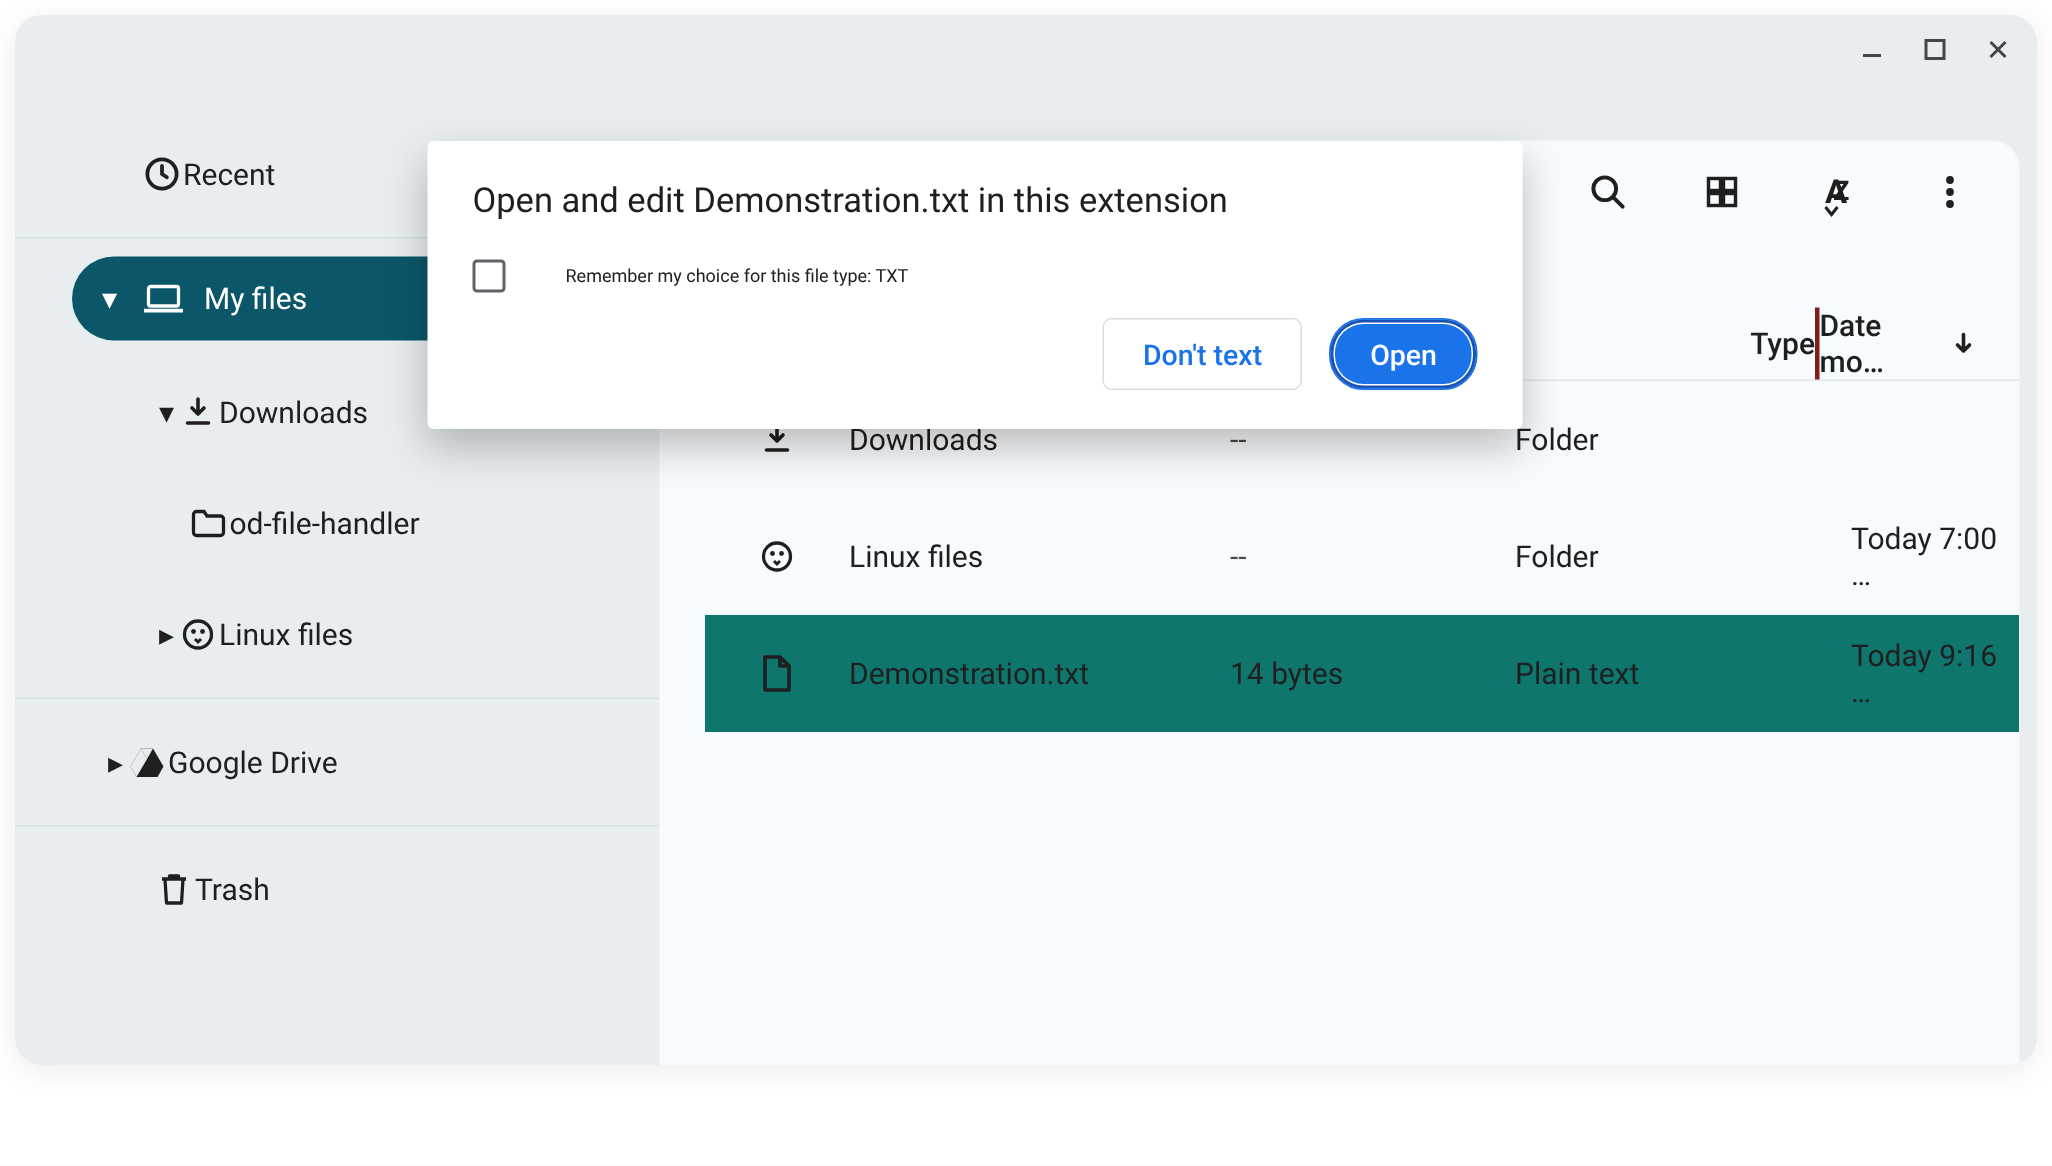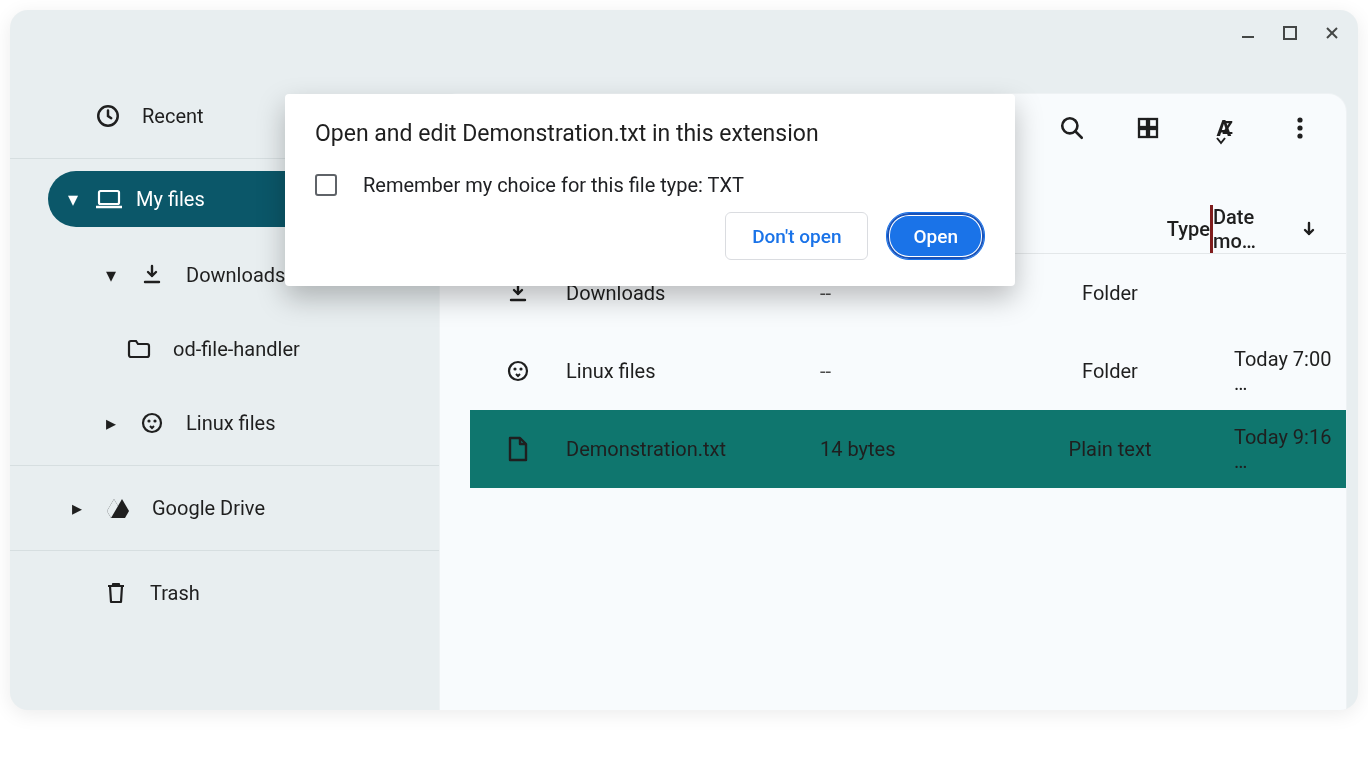--- a/index.html
+++ b/index.html
@@ -39,21 +39,20 @@
     padding:30px 0 0 0;
     font-size:20px;
     color:#1f1f1f;
     border-right:0;
   }
   .sb-row {
     display:flex;
     align-items:center;
     height:60px;
     padding-left:40px;
-    gap:20px;
     cursor:default;
   }
   .sb-row .chev { width:14px; display:flex; justify-content:center; }
   .sb-row .iconwrap { width:28px; display:flex; justify-content:center; align-items:center;}
   .sb-pill {
     margin:0 12px 0 38px;
     height:56px;
     background:#0b5769;
     border-radius:28px;
     display:flex;
@@ -111,37 +110,37 @@
     height:78px;
     align-items:center;
     font-size:20px;
     color:#1f1f1f;
     border-bottom:1px solid transparent;
   }
   .row.selected { background:#0f766e; }
   .row .icon-cell { width:96px; display:flex; justify-content:center;}
   .row .name-cell { flex:0 0 254px;}
   .row .size-cell { flex:0 0 190px; }
-  .row .type-cell { flex:0 0 200px;text-align:center; }
+  .row .type-cell { flex:0 0 200px; }
   .row .date-cell { flex:1; padding-left:24px;}
   .dim { color:#4a4a4a; font-size:20px;}
   .modal {
     position:absolute;
     left:275px; top:84px;
     width:730px; height:192px;
     background:#fff;
     border-radius:4px;
     box-shadow:0 12px 28px rgba(0,0,0,0.25);
     padding:26px 30px 0 30px;
   }
   .modal-title { font-size:23px; font-weight:400; color:#1f1f1f;}
   .modal-check {
-    display:flex; align-items:center; gap:26px;
+    display:flex; align-items:center; gap:40px;
     margin-top:26px;
-    font-size:20px;
+    font-size:12px;
     text-align:center;
   }
   .checkbox {
     width:22px; height:22px;
     border:2.5px solid #5f6368;
     border-radius:3px;
   }
   .modal-buttons {
     position:absolute;
     right:30px; bottom:26px;
@@ -367,18 +366,18 @@
 
   </div>
 
   <div class="modal">
     <div class="modal-title">Open and edit Demonstration.txt in this extension</div>
     <div class="modal-check">
       <div class="checkbox"></div>
       <span>Remember my choice for this file type: TXT</span>
     </div>
     <div class="modal-buttons">
-      <div class="btn btn-secondary">Don't open</div>
+      <div class="btn btn-secondary">Don't text</div>
       <div class="btn btn-primary">Open</div>
     </div>
   </div>
 
 </div>
 
 </body></html>

